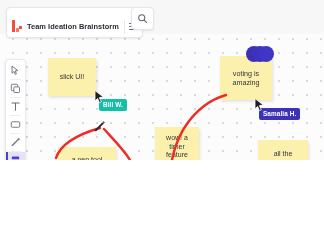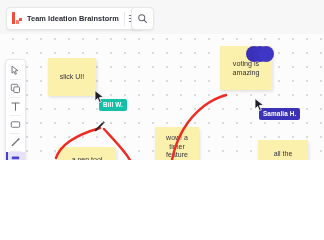--- a/index.html
+++ b/index.html
@@ -49,21 +49,21 @@
     position: absolute;
     left: 6px;
     top: 7px;
     height: 21px;
     display: flex;
     align-items: center;
     background: #ffffff;
     border: 1px solid #e6e6e9;
     border-radius: 4px;
     box-shadow: 0 1px 2px rgba(16,18,28,0.07);
-    padding: 0 2px 0 4px;
+    padding: 8px 2px 0 4px;
   }
   .brand-logo {
     width: 12px;
     height: 13px;
     position: relative;
     margin-right: 4px;
     flex: none;
   }
   .brand-logo i {
     position: absolute;
@@ -169,21 +169,21 @@
     align-items: center;
     justify-content: center;
     text-align: center;
     line-height: 1.28;
     font-size: 7px;
     padding: 3px;
     box-sizing: border-box;
     z-index: 20;
   }
   .note.n-slick   { left: 48px;  top: 58px;  width: 48px; height: 38px; }
-  .note.n-voting  { left: 220px; top: 46px;  width: 52px; height: 44px; font-size: 7.2px; }
+  .note.n-voting  { left: 220px; top: 56px;  width: 52px; height: 44px; font-size: 7.2px; }
   .note.n-wow     { left: 155px; top: 127px; width: 44px; height: 40px; }
   .note.n-pen     { left: 58px;  top: 147px; width: 58px; height: 26px; }
   .note.n-all     { left: 258px; top: 140px; width: 50px; height: 28px; }
 
   
   .votes {
     position: absolute;
     left: 246px;
     top: 45px;
     width: 36px;

